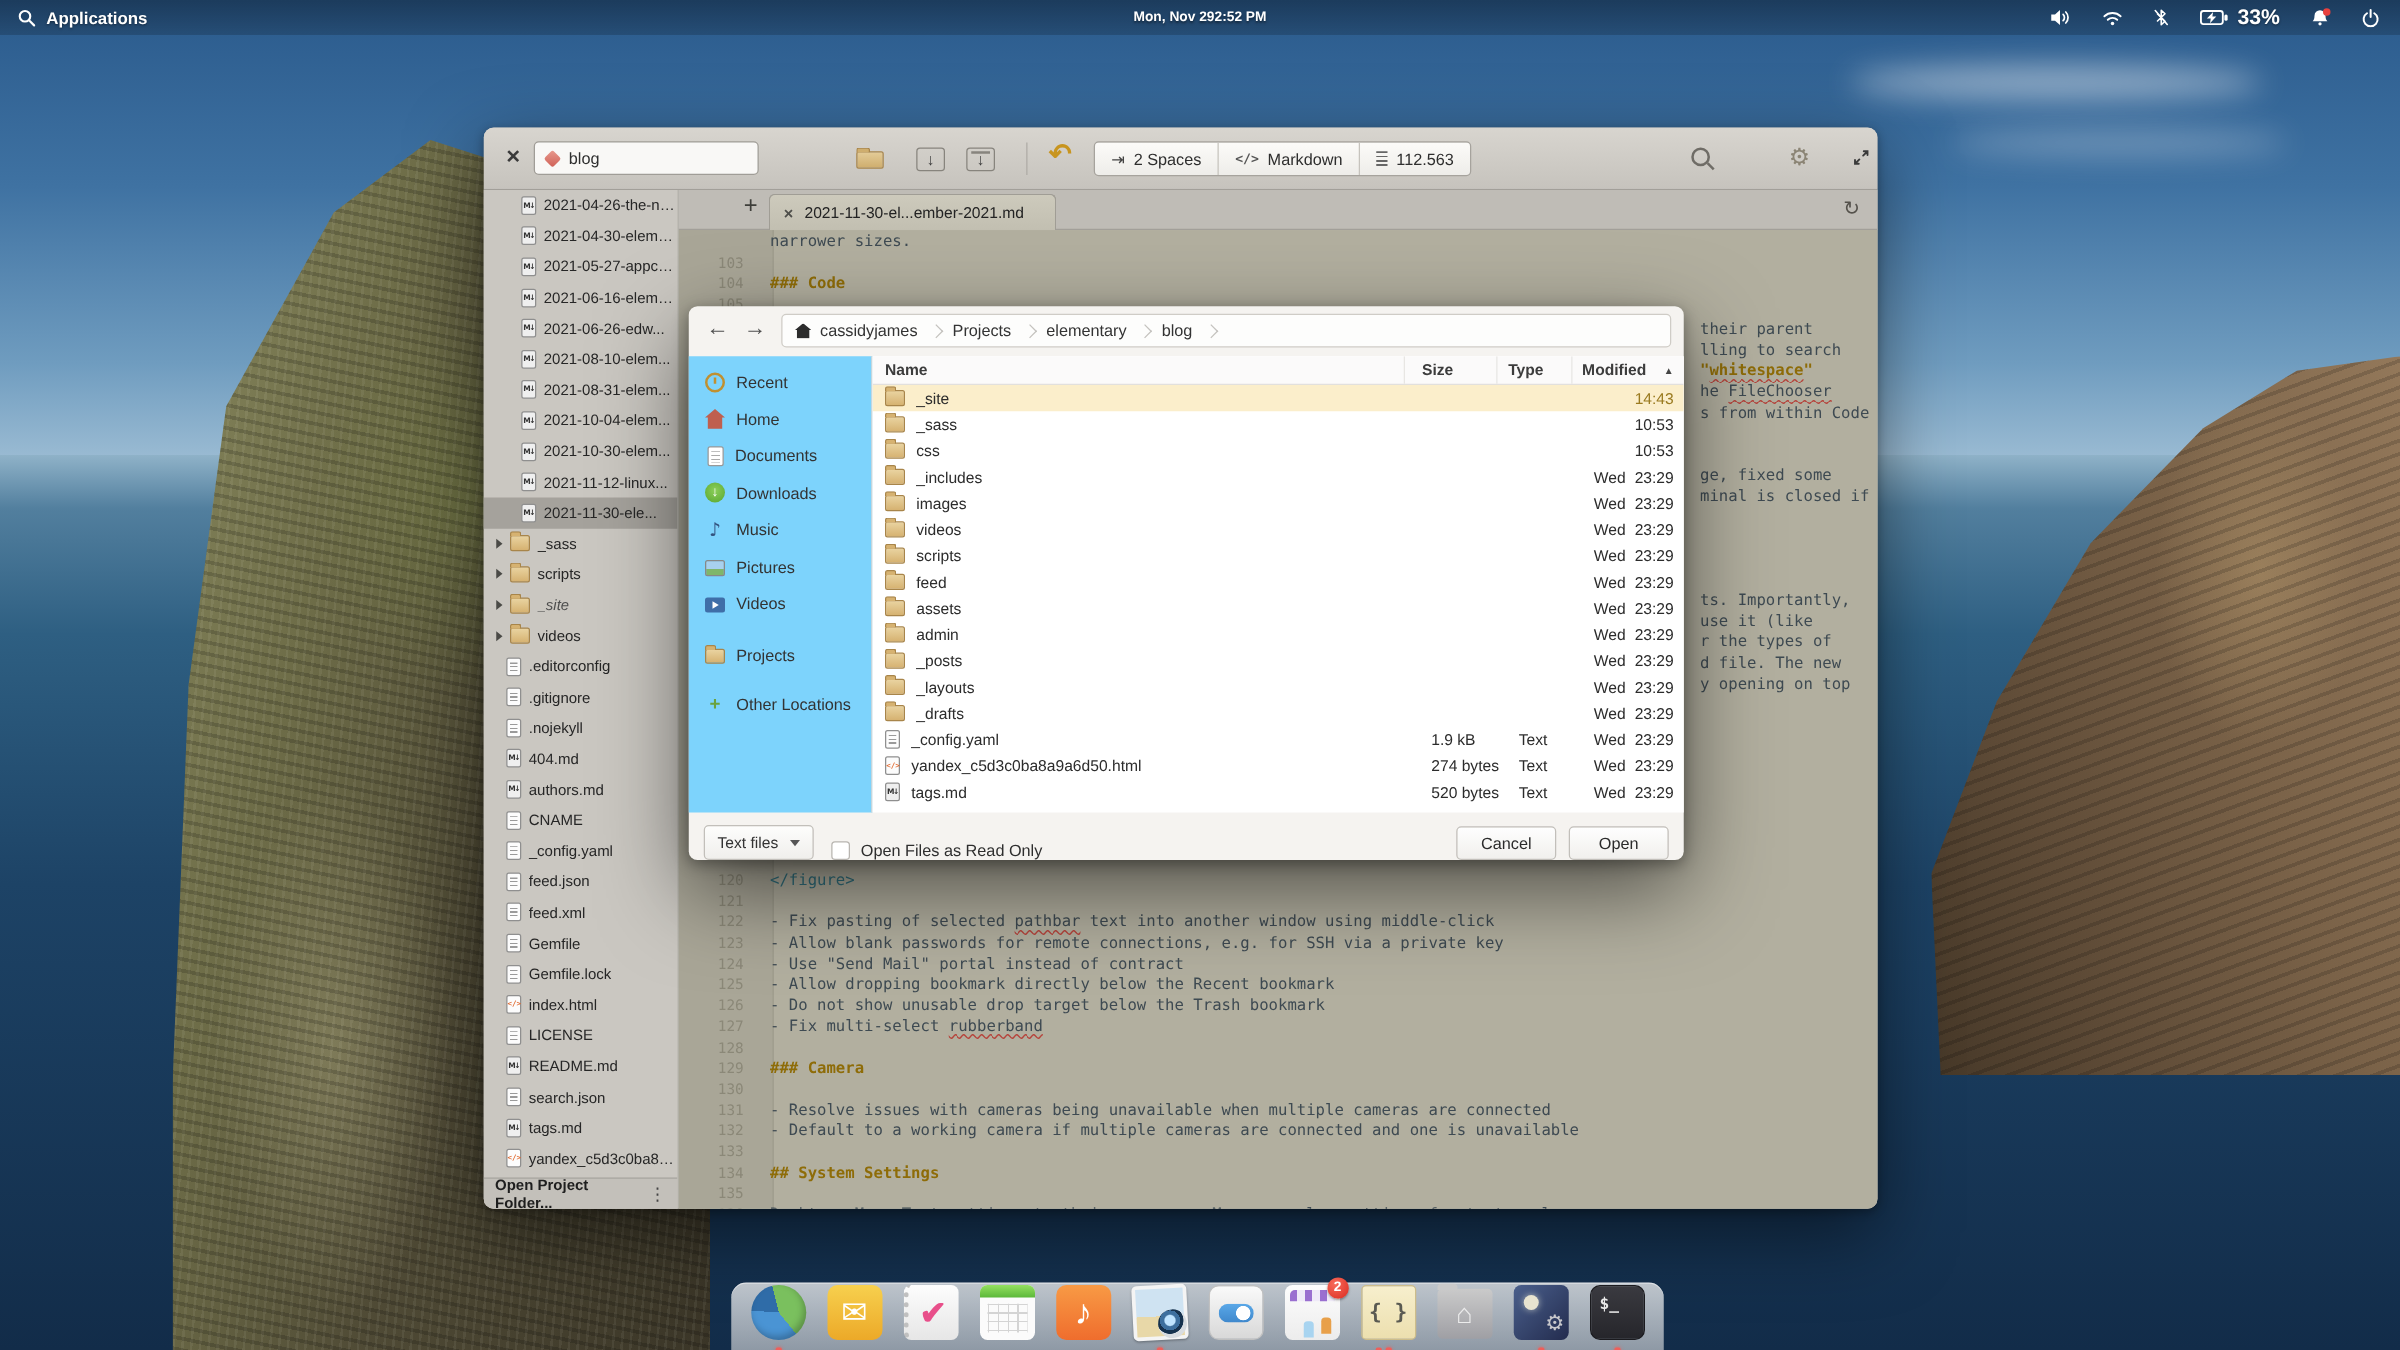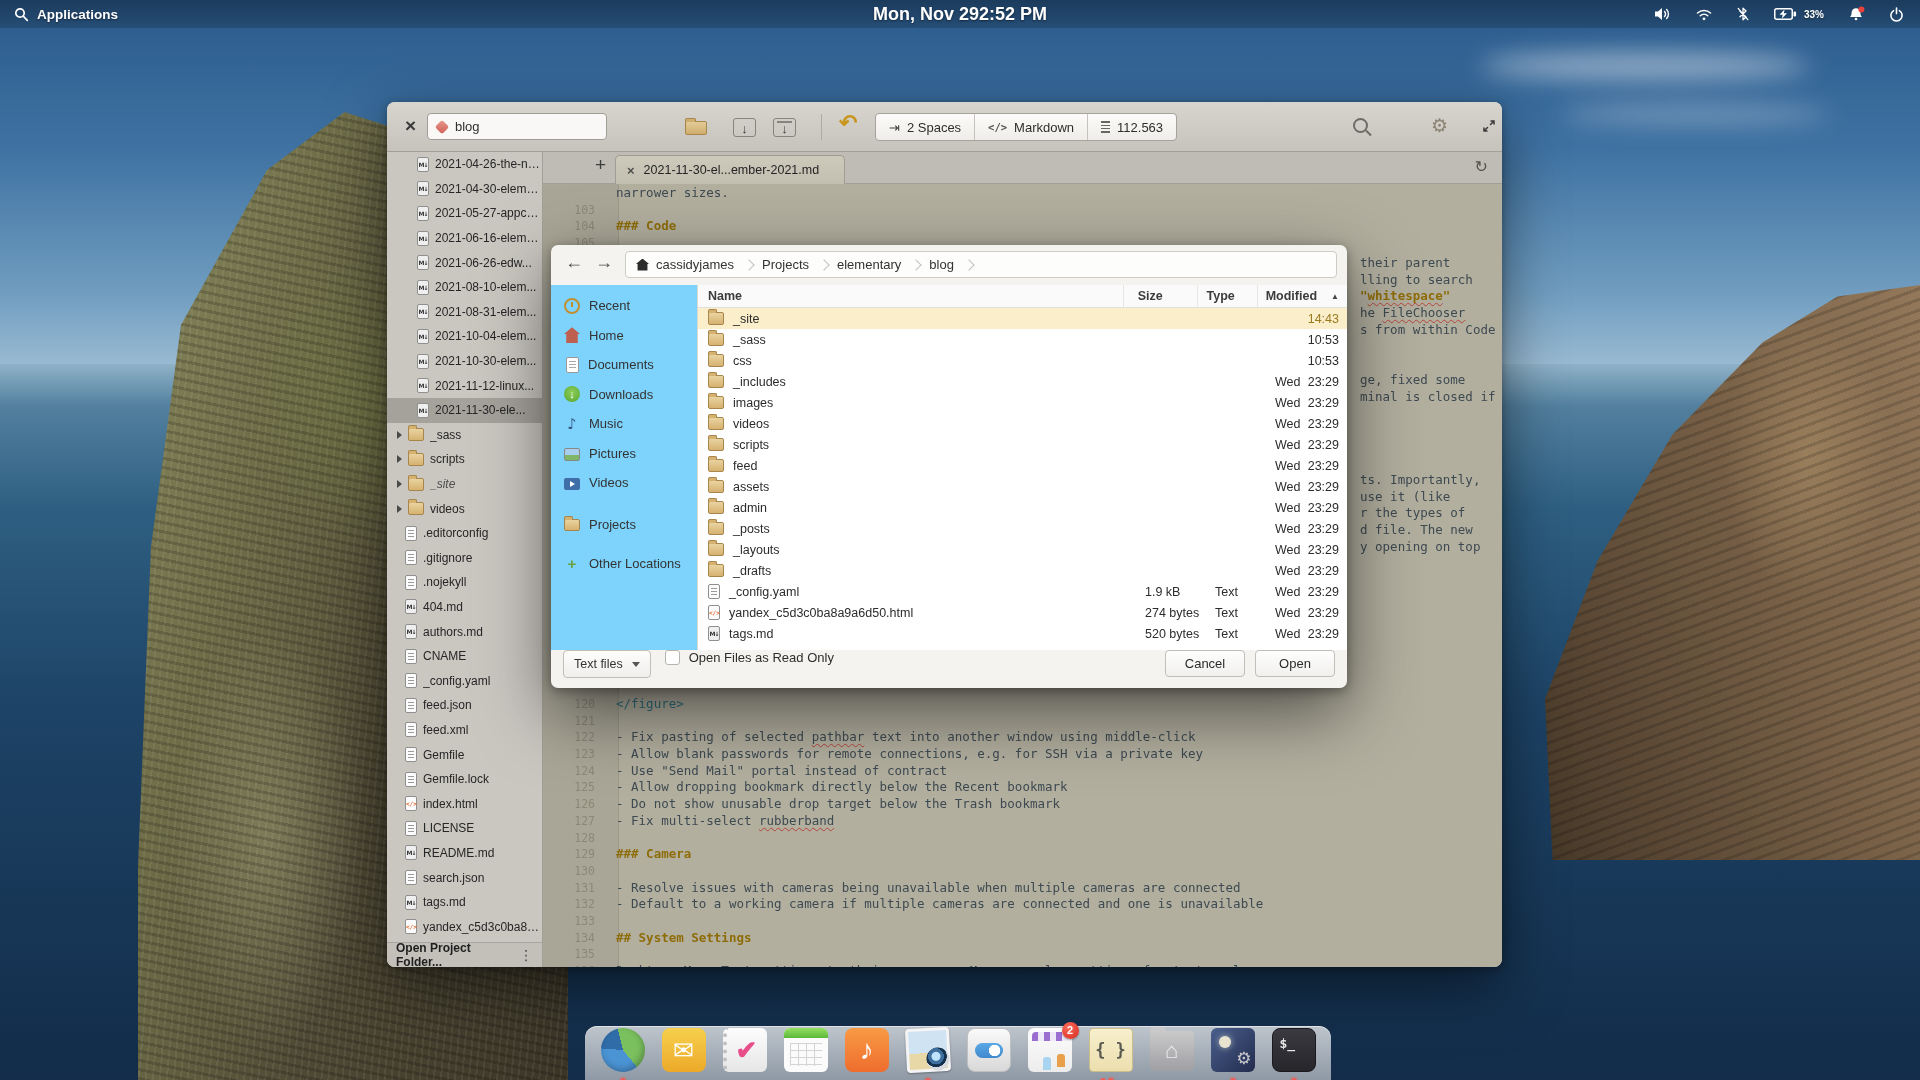--- a/index.html
+++ b/index.html
@@ -23,23 +23,23 @@
     background:radial-gradient(120px 200px at 70% 30%,rgba(200,170,120,.35),transparent 70%),
                linear-gradient(250deg,#93785a 0%,#7a6248 40%,#5d4a36 75%,#463828 100%);
     clip-path:polygon(100% 0,100% 100%,2% 100%,0 72%,14% 48%,34% 26%,58% 10%,78% 2%)}
   .cliff-right::after{content:"";position:absolute;inset:0;
     background:repeating-linear-gradient(160deg,rgba(0,0,0,.15) 0 3px,transparent 3px 10px)}
   
   .panel{position:absolute;top:0;left:0;right:0;height:28px;z-index:50;color:#fff;
     background:linear-gradient(180deg,rgba(0,0,0,.34),rgba(0,0,0,.18));display:flex;align-items:center;
     text-shadow:0 1px 2px rgba(0,0,0,.45)}
   .panel-left{display:flex;align-items:center;gap:8px;margin-left:14px;font-weight:bold;font-size:13.5px}
-  .panel-center{position:absolute;left:50%;transform:translateX(-50%);display:flex;font-weight:bold;font-size:18px}
+  .panel-center{position:absolute;left:50%;transform:translateX(-50%);display:flex;font-weight:bold;font-size:11px}
   .panel-right{position:absolute;right:0;top:0;height:100%;display:flex;align-items:center;gap:24px;padding-right:16px}
-  .pright-item{display:flex;align-items:center;gap:7px;font-weight:bold;font-size:10px}
+  .pright-item{display:flex;align-items:center;gap:7px;font-weight:bold;font-size:17px}
   .panel svg{display:block}
   
   .window{position:absolute;left:387px;top:102px;width:1115px;height:865px;background:#c9c6c0;border-radius:8px;
     box-shadow:0 20px 60px rgba(0,0,0,.5),0 2px 8px rgba(0,0,0,.3);z-index:10}
   .headerbar{position:absolute;top:0;left:0;right:0;height:50px;border-radius:8px 8px 0 0;
     background:linear-gradient(180deg,#d8d5cf,#c6c3bd);border-bottom:1px solid #a29f99;box-sizing:border-box}
   .hb-close{position:absolute;left:18px;top:11px;font-size:19px;font-weight:bold;color:#3a3a3a;line-height:26px}
   .search-entry{position:absolute;left:40px;top:11px;width:180px;height:27px;background:#f9f8f6;border:1px solid #a09d97;
     border-radius:4px;display:flex;align-items:center;padding:0 9px;gap:8px;box-sizing:border-box;font-size:13px;color:#2f2f2f}
   .md-diamond{width:10px;height:10px;background:linear-gradient(135deg,#e89a8e,#cf5f55);transform:rotate(45deg);border-radius:2px;flex:none}
@@ -145,21 +145,21 @@
   .hc-type{width:61px;padding-left:9px}
   .hc-mod{flex:1;border-right:none;padding:0 8px;gap:14px}
   .sort-arrow{font-size:8px;color:#444}
   .frow{height:21px;display:flex;align-items:center;font-size:12.5px;color:#2c2c2c}
   .frow.sel{background:#fbeecb}
   .frow.sel .mod-time{color:#9a7a1f}
   .cell-name{width:433px;display:flex;align-items:center;gap:9px;padding-left:10px;box-sizing:border-box}
   .cell-size{width:75px;padding-left:14px;box-sizing:border-box}
   .cell-type{width:61px;padding-left:9px;box-sizing:border-box}
   .cell-mod{flex:1;display:flex;justify-content:space-between;padding:0 8px;box-sizing:border-box}
-  .actionbar{position:absolute;left:0;right:0;bottom:0;height:38px;display:flex;align-items:flex-start;padding:0 12px;box-sizing:border-box}
+  .actionbar{position:absolute;left:0;right:0;bottom:0;height:38px;display:flex;align-items:flex-end;padding:0 12px;box-sizing:border-box}
   .filter-btn{height:26px;border:1px solid #c2bfba;border-radius:4px;background:linear-gradient(180deg,#fdfdfc,#f0efec);display:flex;align-items:center;gap:9px;padding:0 10px;font-size:12.5px;color:#333}
   .dd-arrow{width:0;height:0;border-top:5px solid #555;border-left:4px solid transparent;border-right:4px solid transparent}
   .cb{width:15px;height:15px;background:#fff;border:1px solid #b8b5b0;border-radius:3px;margin-left:14px;box-sizing:border-box}
   .cb-label{font-size:13px;color:#2e2e2e;margin-left:9px}
   .ab-spacer{flex:1}
   .btn{height:27px;min-width:80px;border:1px solid #c2bfba;border-radius:4px;background:linear-gradient(180deg,#fefefe,#f1f0ed);
     font-size:13px;color:#2b2b2b;display:flex;align-items:center;justify-content:center;padding:0 16px;box-sizing:border-box}
   .btn.open{margin-left:10px}
   
   .dock{position:absolute;left:585px;top:1026px;width:746px;height:54px;z-index:40;border-radius:12px 12px 0 0;

